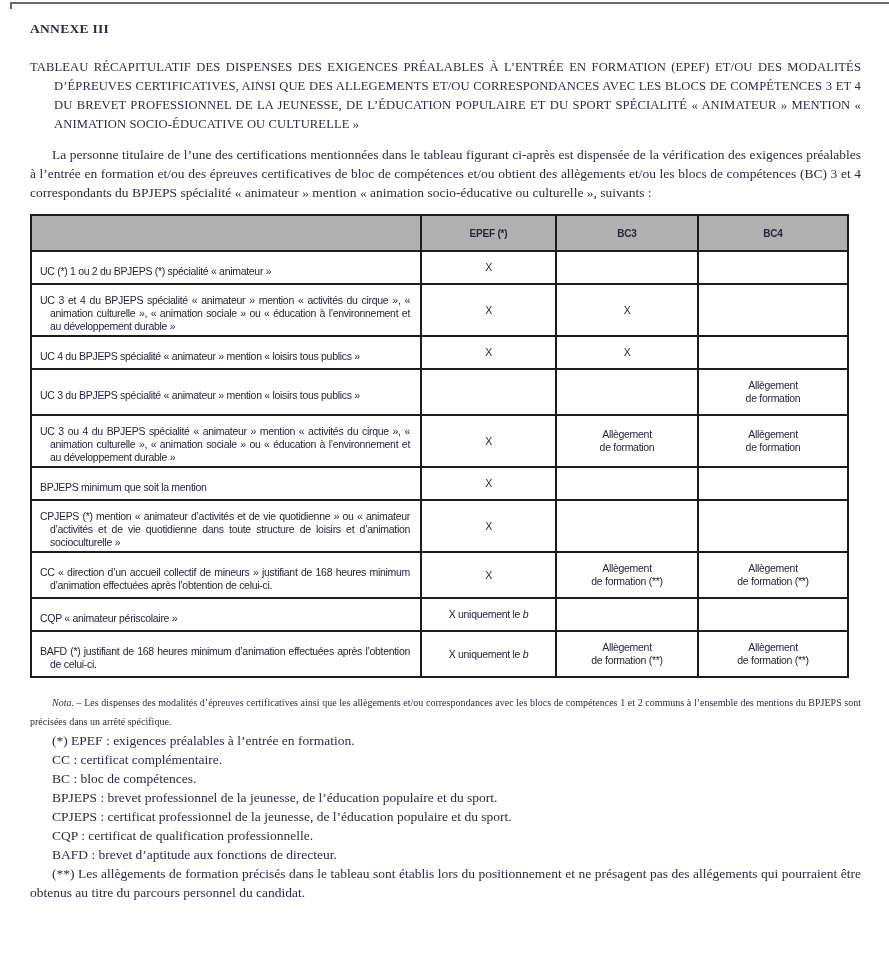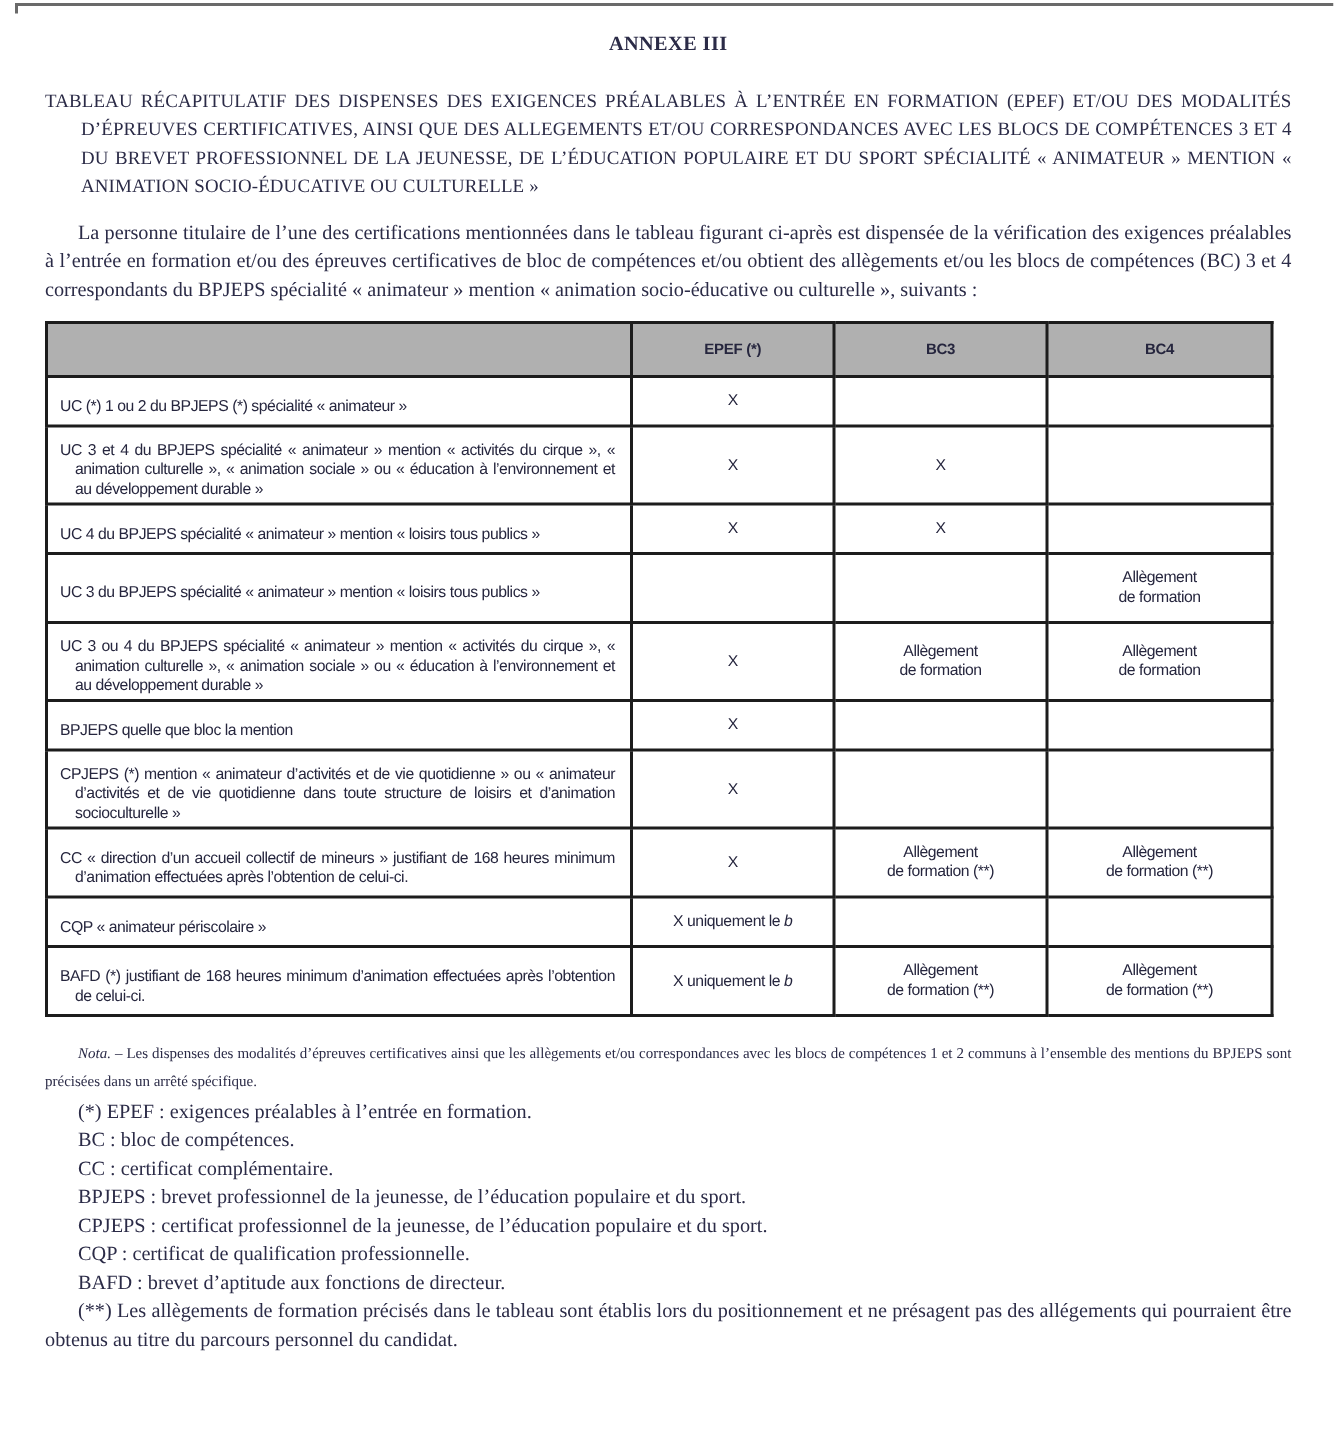--- a/index.html
+++ b/index.html
@@ -15,21 +15,21 @@
     position: absolute; top: 2px; left: 10px; right: 0;
     height: 2px; background: var(--frame, #6a6a6a);
   }
   .frame-tick {
     position: absolute; top: 2px; left: 10px;
     width: 2px; height: 7px; background: var(--frame, #6a6a6a);
   }
   .page { padding: 6px 28px 0 30px; }
 
   h1.annex-title {
-    font-size: 13.5px; font-weight: bold; text-align: center;
+    font-size: 13.5px; font-weight: bold; text-align: left;
     margin: 15px 0 0; letter-spacing: .3px;
   }
   p.heading {
     font-size: 12.6px; line-height: 19px; text-align: justify;
     margin: 21px 0 0; padding-left: 24px; text-indent: -24px;
     letter-spacing: .1px;
     font-family: Liberation Serif, serif;
   }
   p.intro {
     font-size: 13.5px; line-height: 19px; text-align: justify;
@@ -133,21 +133,21 @@
         </tr>
         <tr>
           <td class="label">UC 3 ou 4 du BPJEPS spécialité « animateur » mention « activités du cirque », « animation culturelle », « animation sociale » ou « éducation à l’environnement et au développement durable »</td>
           <td class="val">X</td>
           <td class="val">Allègement
 de formation</td>
           <td class="val">Allègement
 de formation</td>
         </tr>
         <tr>
-          <td class="label">BPJEPS quelle que bloc la mention</td>
+          <td class="label">BPJEPS minimum que soit la mention</td>
           <td class="val">X</td>
           <td class="val"></td>
           <td class="val"></td>
         </tr>
         <tr>
           <td class="label">CPJEPS (*) mention « animateur d’activités et de vie quotidienne » ou « animateur d’activités et de vie quotidienne dans toute structure de loisirs et d’animation socioculturelle »</td>
           <td class="val">X</td>
           <td class="val"></td>
           <td class="val"></td>
         </tr>
@@ -173,22 +173,22 @@
           <td class="val">Allègement
 de formation (**)</td>
         </tr>
       </tbody>
   </table>
 
   <p class="nota"><i>Nota.</i> <span>– Les dispenses des modalités d’épreuves certificatives ainsi que les allègements et/ou correspondances avec les blocs de compétences 1 et 2 communs à l’ensemble des mentions du BPJEPS sont précisées dans un arrêté spécifique.</span></p>
 
   <div id="footnotes">
       <div class="footnote">(*) EPEF : exigences préalables à l’entrée en formation.</div>
+      <div class="footnote">CC : certificat complémentaire.</div>
       <div class="footnote">BC : bloc de compétences.</div>
-      <div class="footnote">CC : certificat complémentaire.</div>
       <div class="footnote">BPJEPS : brevet professionnel de la jeunesse, de l’éducation populaire et du sport.</div>
       <div class="footnote">CPJEPS : certificat professionnel de la jeunesse, de l’éducation populaire et du sport.</div>
       <div class="footnote">CQP : certificat de qualification professionnelle.</div>
       <div class="footnote">BAFD : brevet d’aptitude aux fonctions de directeur.</div>
     </div>
 
   <p class="final-note">(**) Les allègements de formation précisés dans le tableau sont établis lors du positionnement et ne présagent pas des allégements qui pourraient être obtenus au titre du parcours personnel du candidat.</p>
 
 </div>
 

